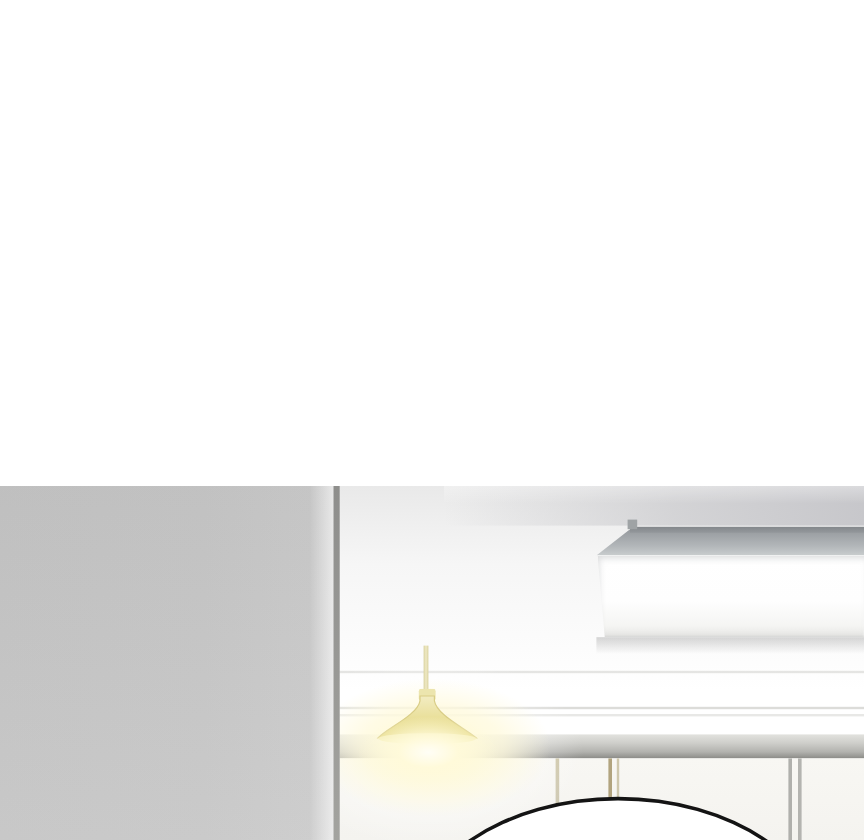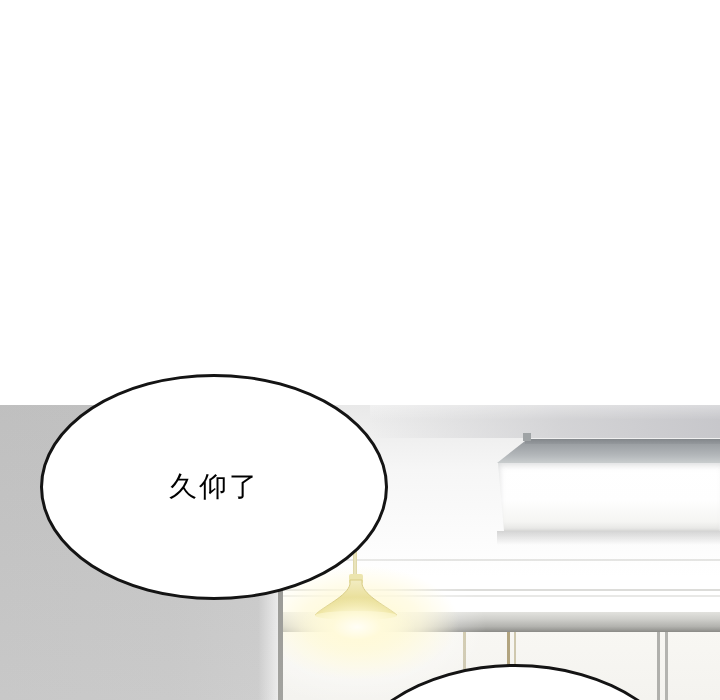--- a/index.html
+++ b/index.html
@@ -168,21 +168,18 @@
     </div>
 
     <div class="glow-core"></div>
 
     <div class="wall-left">
       <div class="wall-highlight"></div>
       <div class="wall-edge"></div>
     </div>
   </div>
 
-  <div class="bubble bubble-1">
-    <span class="bubble-text">久仰了</span>
-  </div>
 
   <div class="bubble bubble-2">
     <span class="bubble-text"></span>
   </div>
 
 </div>
 
 </body></html>

